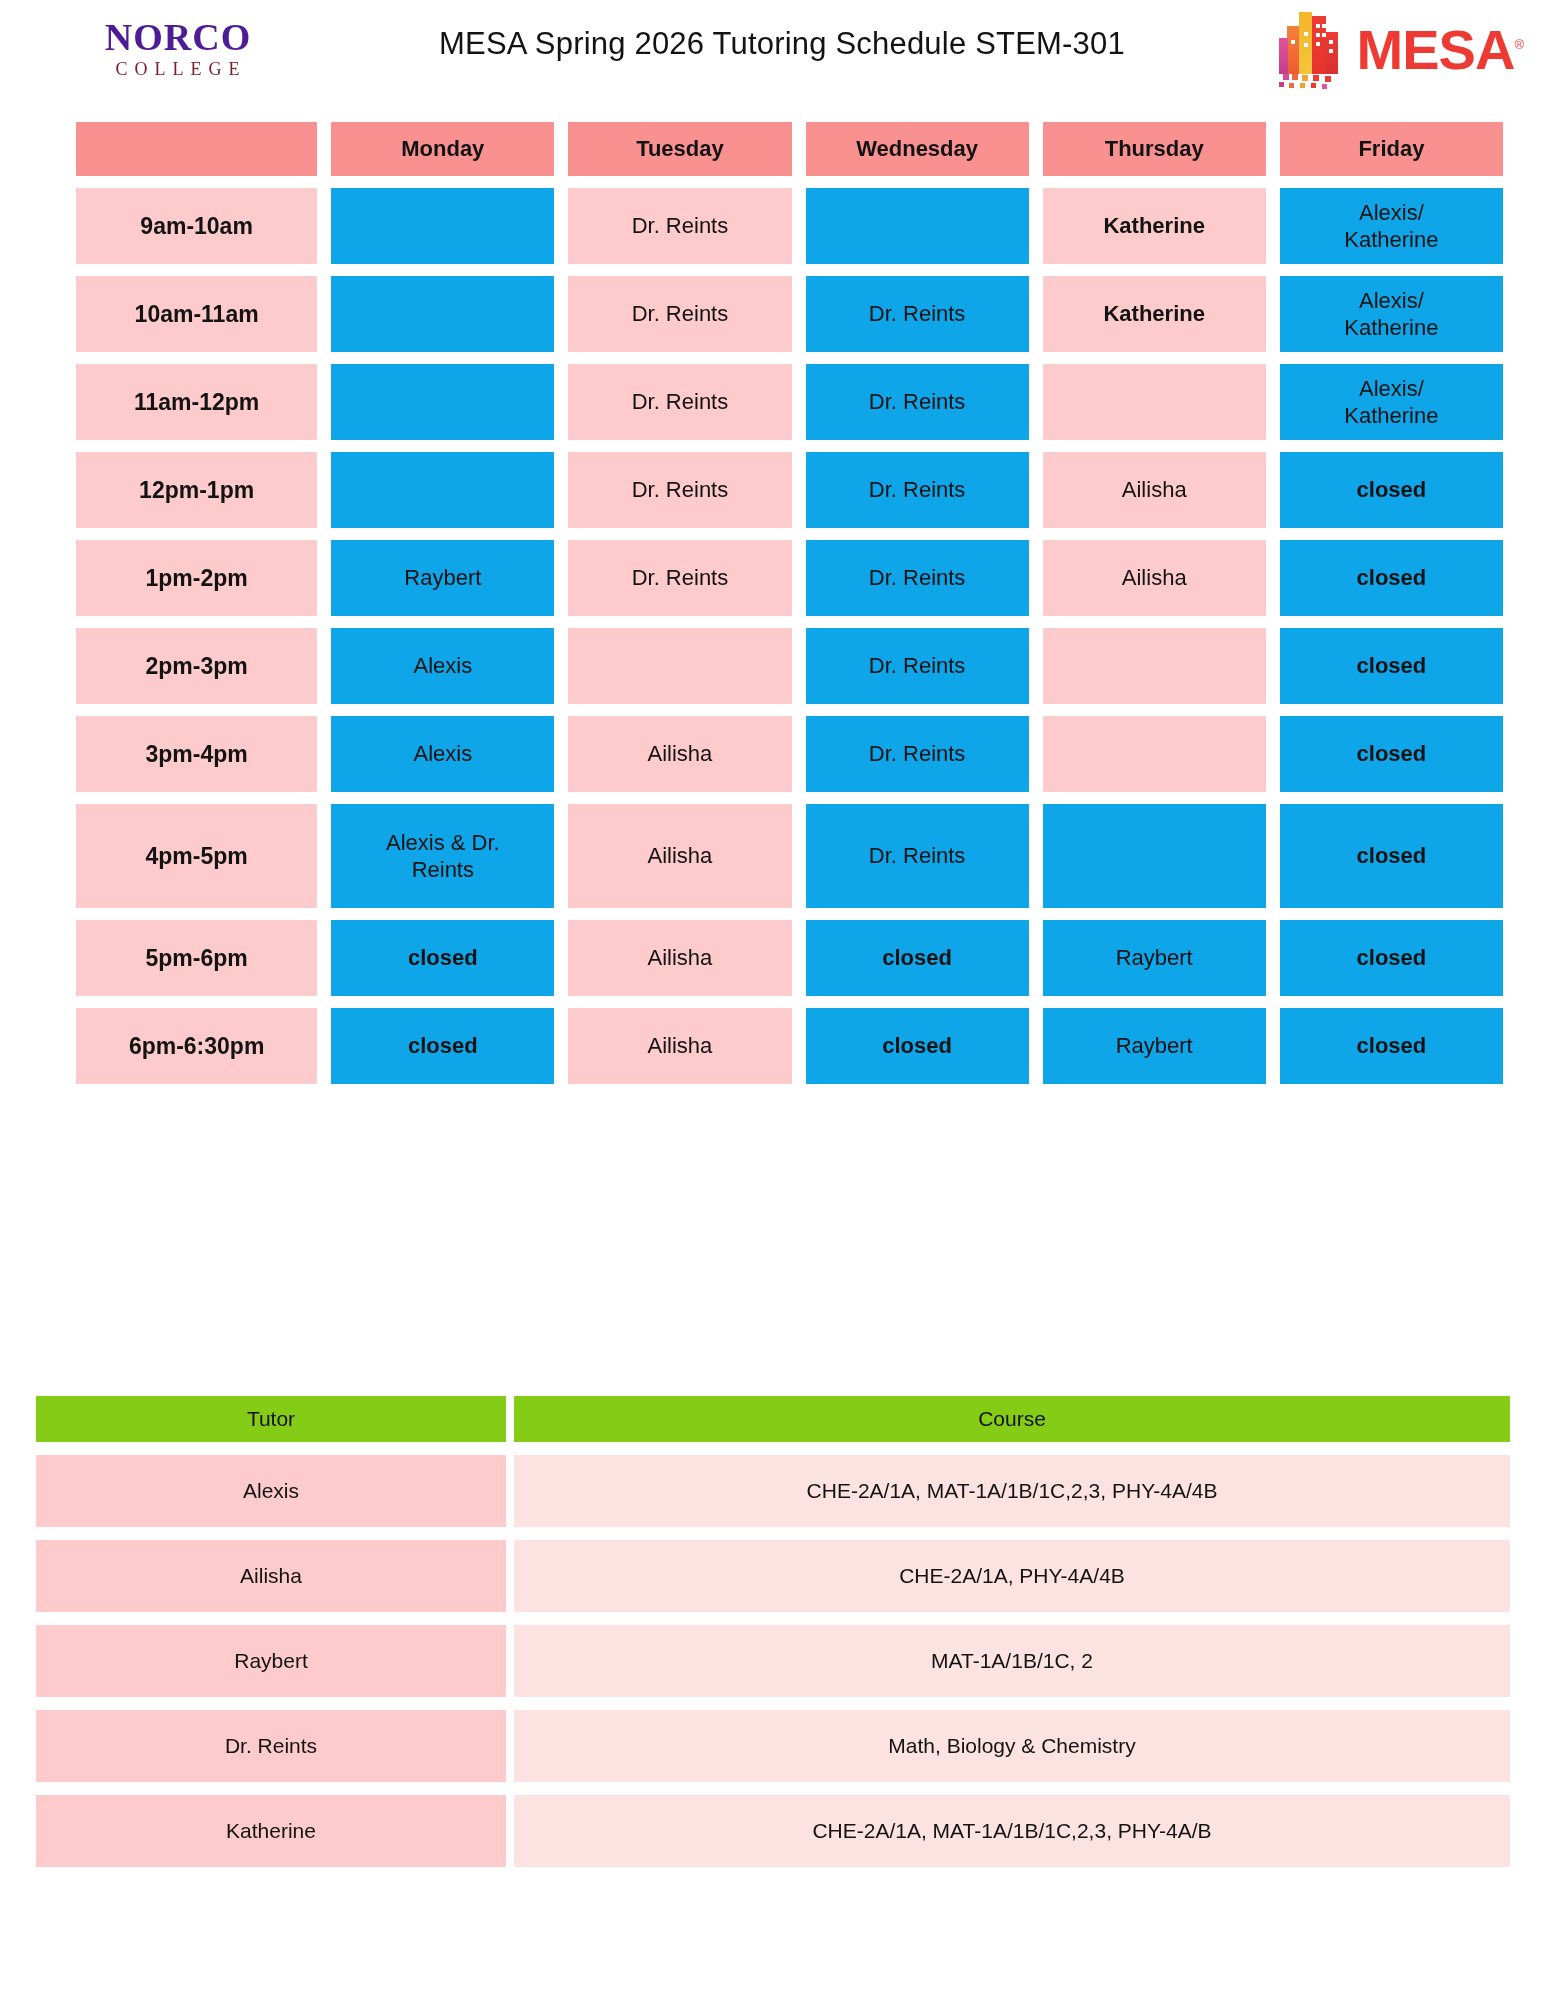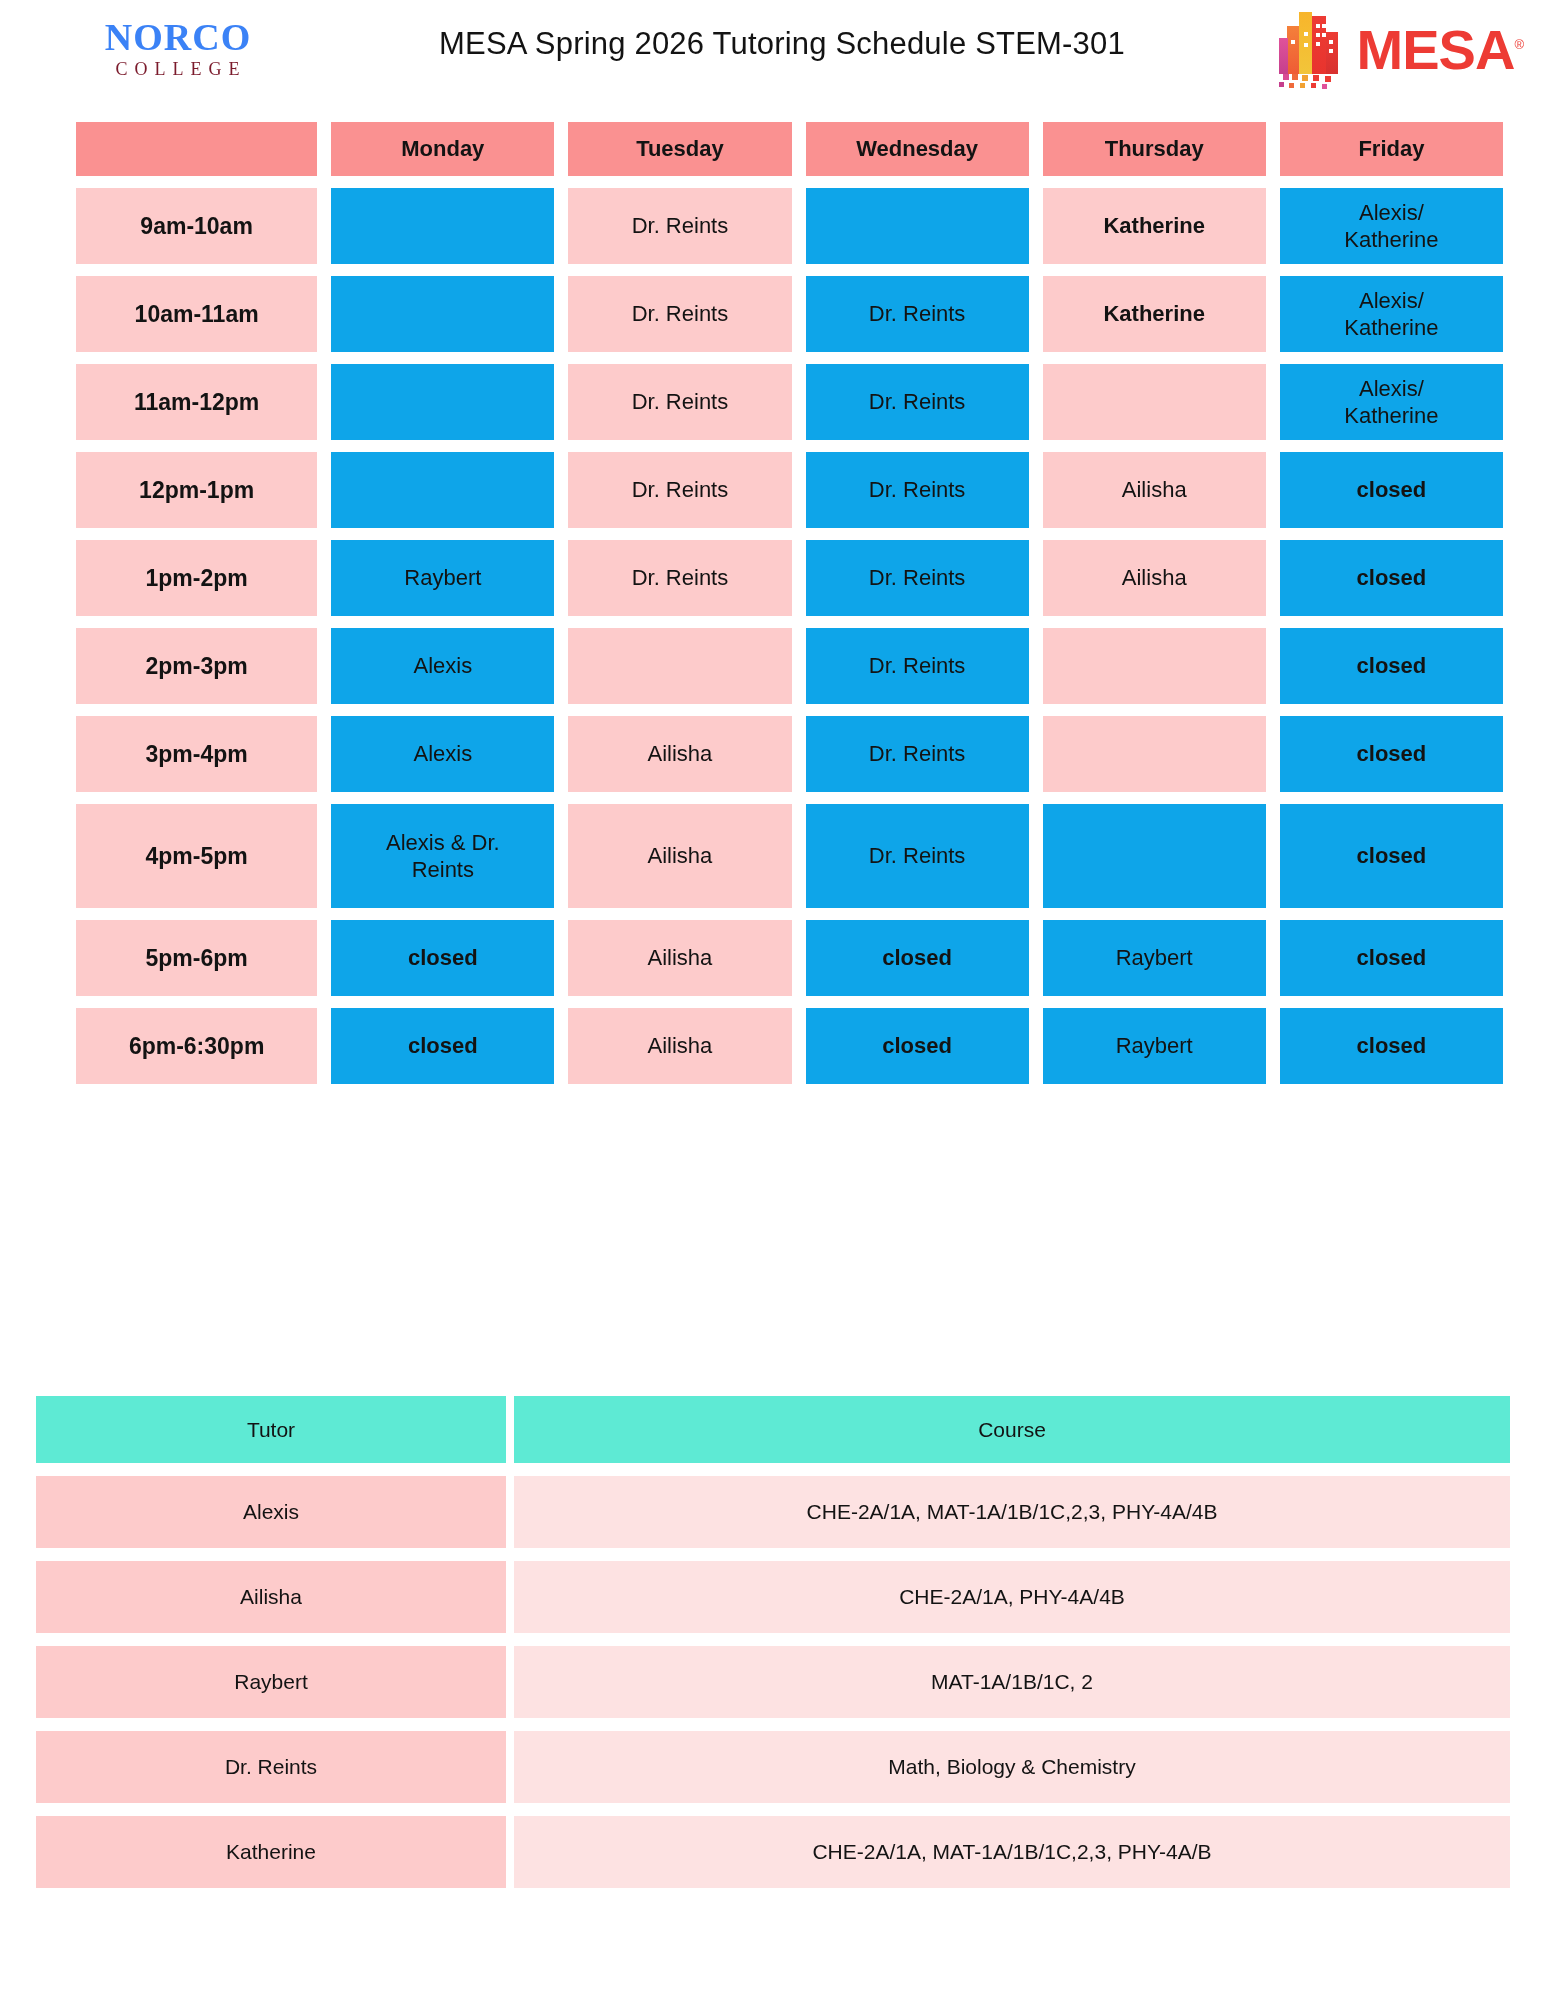--- a/index.html
+++ b/index.html
@@ -30,21 +30,21 @@
     width: 200px;
     text-align: center;
     line-height: 1;
     user-select: none;
   }
   .norco-word {
     font-family: "Liberation Serif", serif;
     font-weight: bold;
     font-size: 38px;
     letter-spacing: 1px;
-    color: #3b82f6;
+    color: #4c1d95;
   }
   .norco-sub {
     font-family: "Liberation Serif", serif;
     font-size: 18px;
     letter-spacing: 7px;
     color: #7B1B2C;
     margin-top: 4px;
     padding-left: 6px;
   }
   .sched-title {
@@ -142,22 +142,22 @@
   }
   .tutors col.t-name { width: 470px; }
   .tutors th, .tutors td {
     padding: 0;
     text-align: center;
     vertical-align: middle;
     font-size: 21px;
     color: #131313;
   }
   .tutors th {
-    background: #5eead4;
-    height: 67px;
+    background: #84cc16;
+    height: 46px;
     font-weight: normal;
   }
   .tutors td.tname { background: #FDCBCB; height: 72px; }
   .tutors td.tcourse { background: #FDE2E2; height: 72px; }
 </style>
 </head>
 <body>
 
 <div class="page-header">
 

